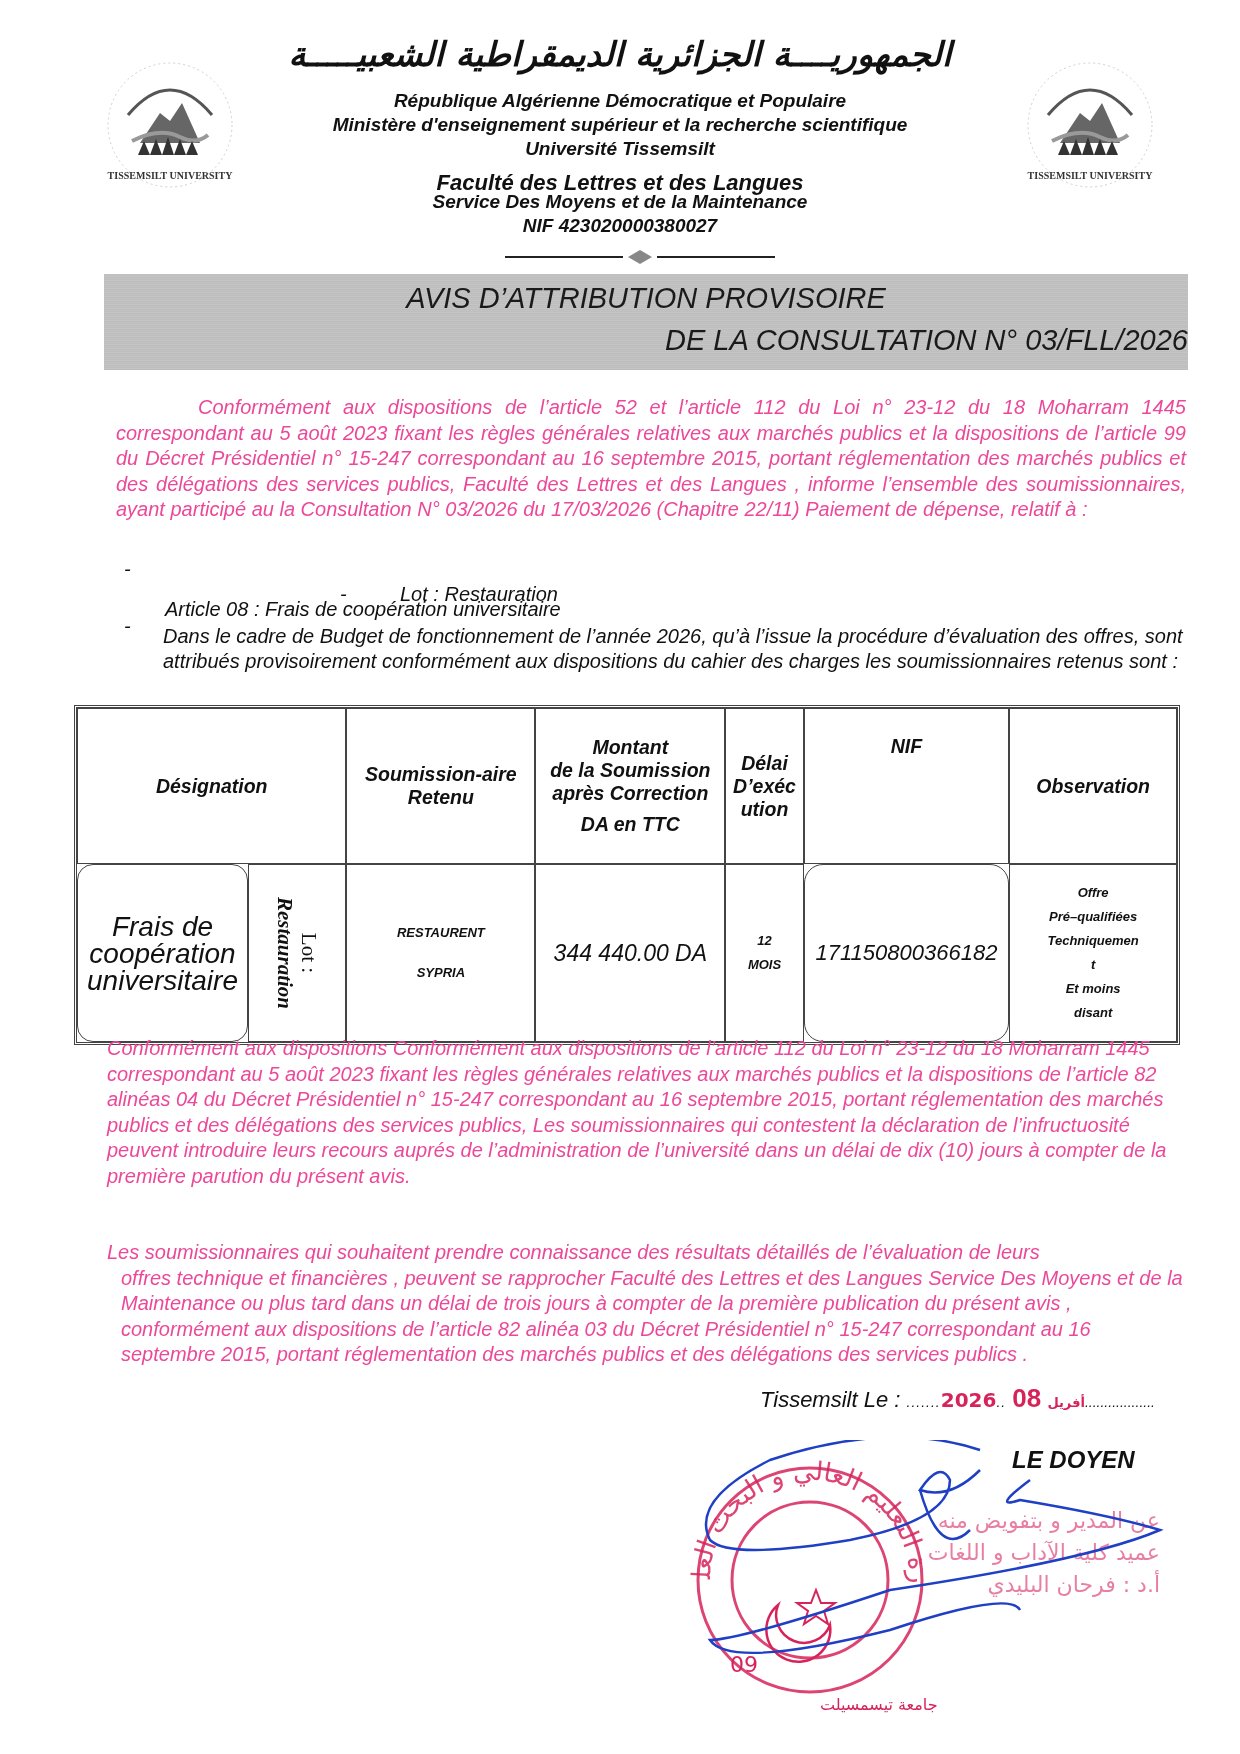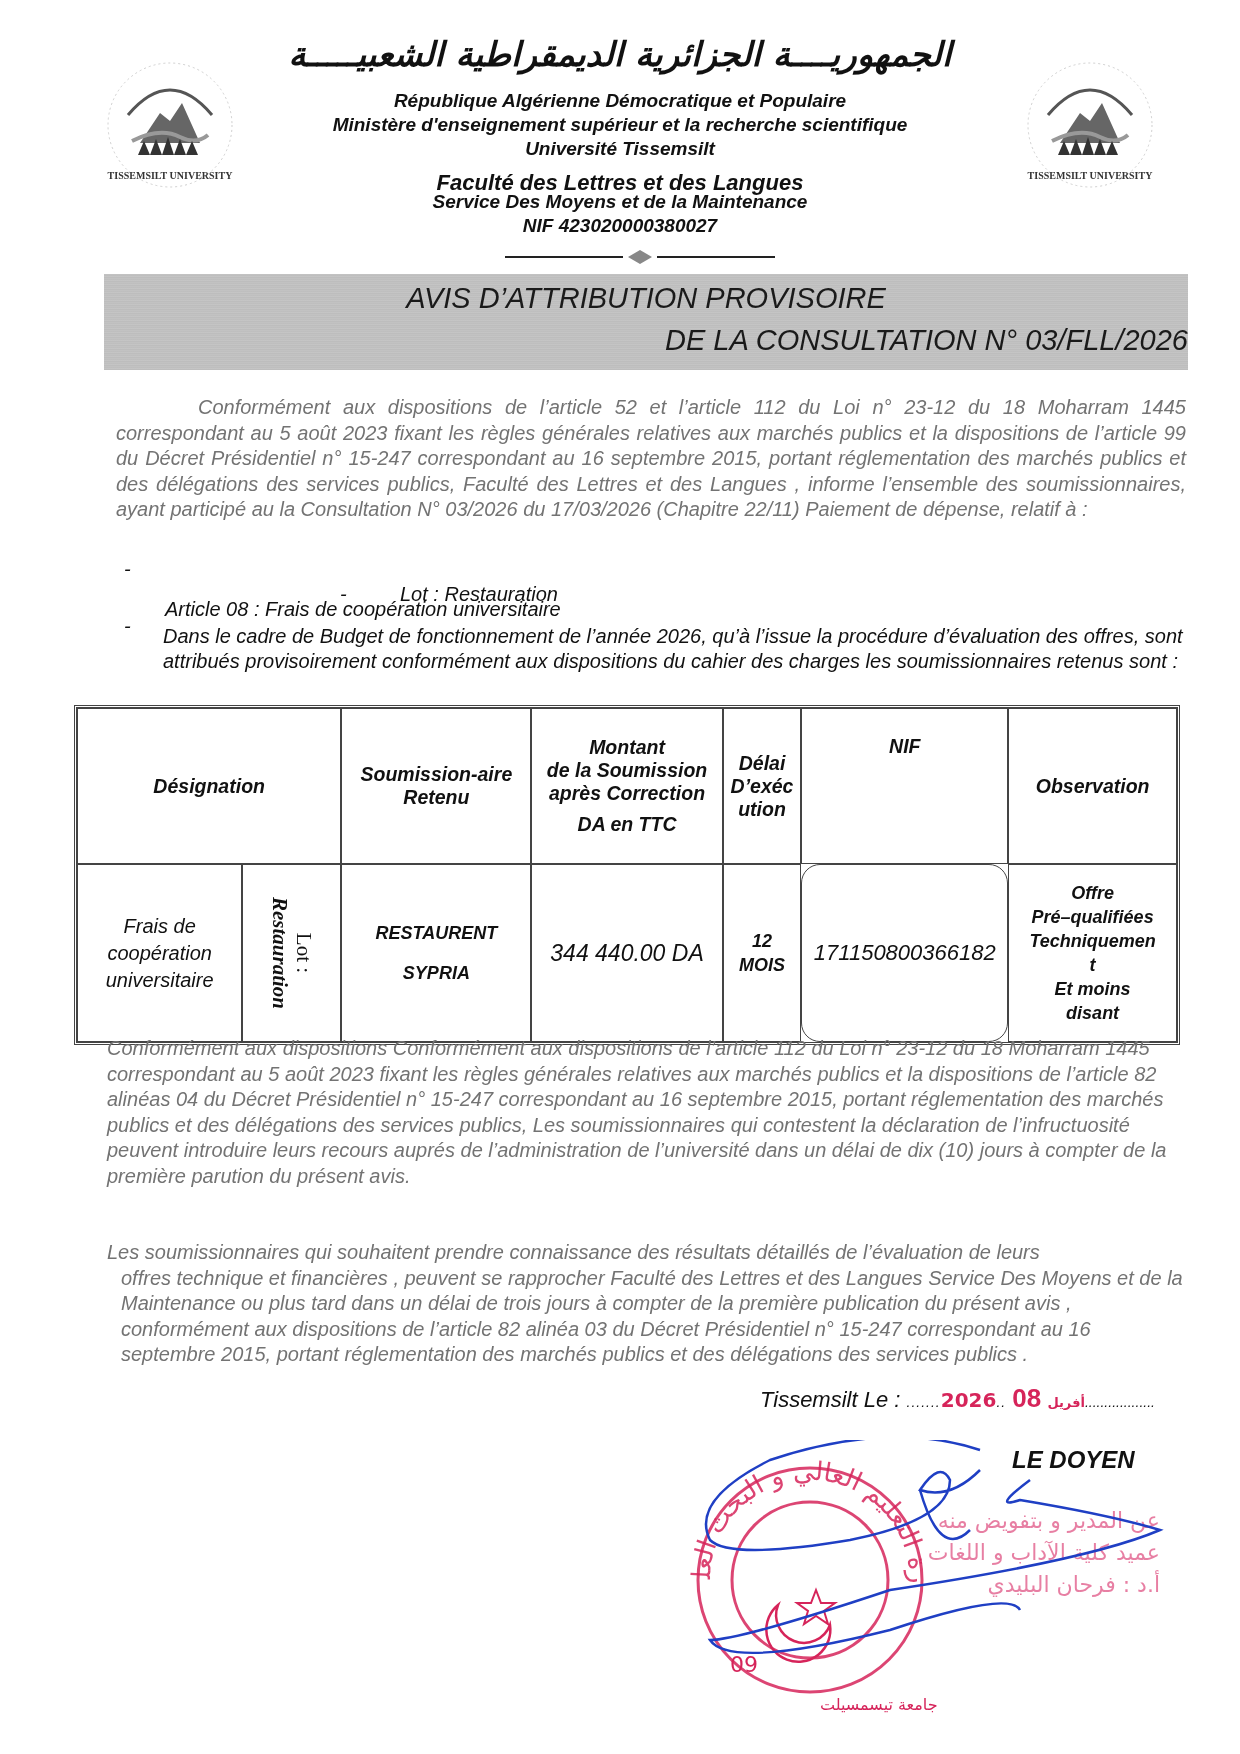--- a/index.html
+++ b/index.html
@@ -22,40 +22,40 @@
   .logo-right { left: 1020px; top: 55px; }
 
   
   .banner { left: 104px; top: 274px; width: 1084px; height: 96px;
     background: repeating-linear-gradient(0deg, #b9b9b9 0px, #c8c8c8 2px, #b5b5b5 3px, #cfcfcf 4px); }
   .banner-line { position: absolute; left: 0; width: 100%; text-align: center; font-style: italic; font-size: 29px; color: #1a1a1a; font-family: "Liberation Sans", sans-serif; }
   .banner-l1 { top: 8px; }
   .banner-l2 { top: 50px; text-align: right; }
 
   
-  .para { position: absolute; font-style: italic; font-size: 20px; line-height: 25.5px; color: #737373; }
+  .para { position: absolute; font-style: italic; font-size: 20px; line-height: 25.5px; color: #ec4899; }
   .p1 { left: 116px; top: 395px; width: 1070px; text-indent: 82px; text-align: justify; }
   .bullet-row { position: absolute; font-style: italic; font-size: 20px; line-height: 25px; }
   .b1 { left: 124px; top: 557px; }
   .b1 .dash { position: absolute; left: 0; top: 0; }
   .b1 .txt { position: absolute; left: 41px; top: 0; white-space: nowrap; margin-top: 40px; }
   .b2 { left: 340px; top: 582px; }
   .b2 .dash { position: absolute; left: 0; top: 0; }
   .b2 .txt { position: absolute; left: 60px; top: 0; white-space: nowrap; }
   .b3 { left: 124px; top: 614px; width: 1066px; }
   .b3 .dash { position: absolute; left: 0; top: 0; }
   .b3 .txt { position: absolute; left: 39px; top: 10px; width: 1026px; }
 
   
   .tbl { position: absolute; left: 74px; top: 705px; width: 1106px; border-collapse: separate; border-spacing: 0; border: 3px double #444; }
   .tbl td, .tbl th { border: 1.5px solid #444; padding: 0; text-align: center; vertical-align: middle; font-style: italic; }
   .tbl th { font-weight: bold; font-size: 19.5px; line-height: 23px; height: 128px; }
   .tbl td { height: 176px; }
-  .val-regular { font-weight: normal; font-size: 20px; line-height: 27px; }
-  .val-bold { font-weight: bold; font-size: 18px; line-height: 24px; }
+  .val-regular { font-weight: normal; font-size: 28px; line-height: 27px; border-radius: 16px; }
+  .val-bold { font-weight: bold; font-size: 13px; line-height: 24px; }
   .amount { font-style: normal; font-size: 23px; font-family: "Liberation Sans", sans-serif; }
   .nif { font-style: normal; font-size: 22px; font-family: "Liberation Sans", sans-serif; border-radius: 19px; }
   .vert-wrap { position: relative; width: 100%; height: 176px; }
   .vert { position: absolute; left: 50%; top: 50%; transform: translate(-50%, -50%) rotate(90deg); white-space: nowrap; font-family: "Liberation Serif", serif; font-size: 21px; line-height: 24px; text-align: center; }
   .vert .lot { display: block; font-style: normal; }
   .vert .res { display: block; font-weight: bold; }
 
   .p2 { left: 107px; top: 1036px; width: 1080px; }
   .p3 { left: 107px; top: 1240px; width: 1080px; }
   .p3 .first { display: block; }

